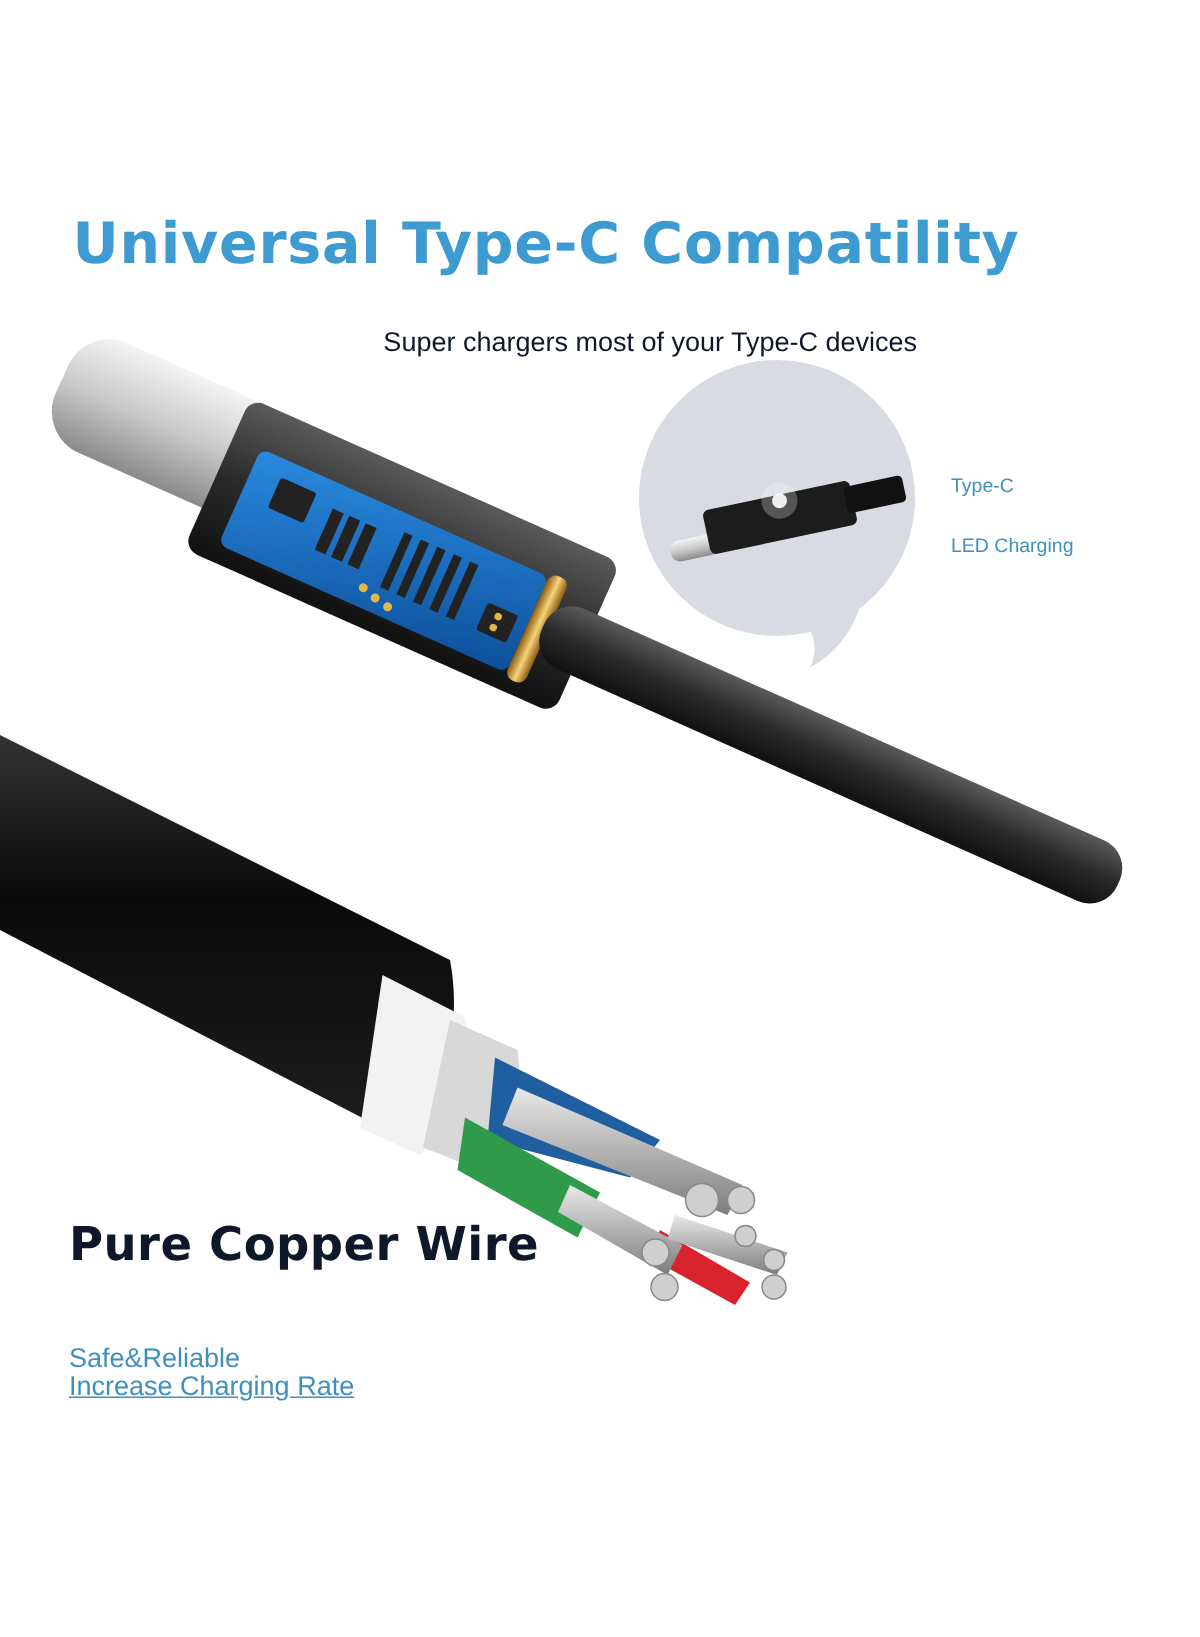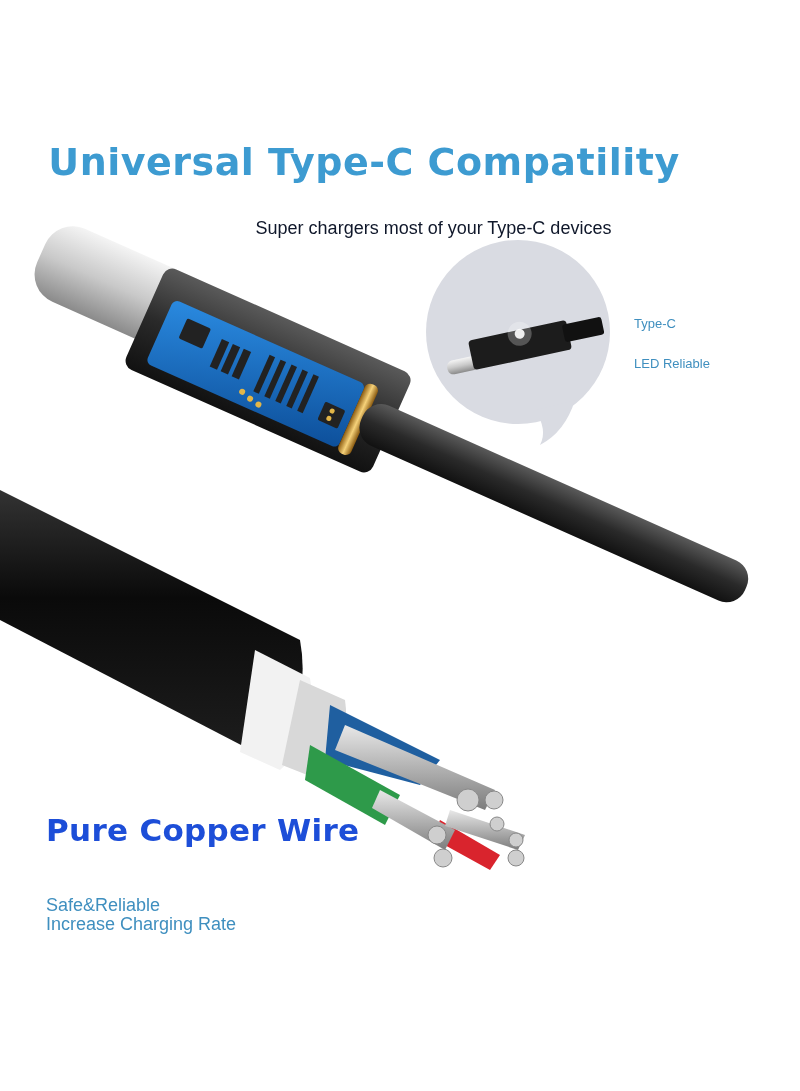--- a/index.html
+++ b/index.html
@@ -14,21 +14,21 @@
       font-family: "DejaVu Sans", sans-serif;
       font-weight: bold; font-size: 38px; color: #3d9bd1; letter-spacing: 0.5px;
     }
     .subtitle {
       top: 218px; left: 0; width: 785px; text-align: center;
       font-size: 18px; color: #0f172a; margin-left: 41px;
     }
     .bubble-label { font-size: 13px; color: #3f8fbf; }
     .h2 {
       font-family: "DejaVu Sans", sans-serif;
-      font-weight: bold; font-size: 31px; color: #1d4ed8; left: 46px; top: 812px;
+      font-weight: bold; font-size: 31px; color: #0f172a; left: 46px; top: 812px;
       letter-spacing: 0.3px;
     }
     .feat { left: 46px; font-size: 18px; color: #3f8fbf; }
     svg { position: absolute; left: 0; top: 0; }
   </style>
 </head>
 <body>
 
 <svg width="800" height="1091" viewBox="0 0 800 1091">
   <defs>
@@ -121,17 +121,17 @@
         <circle cx="516" cy="840" r="7"></circle>
       <circle cx="516" cy="858" r="8"></circle>
     </g>
   </g>
 </svg>
 
 <div class="abs title">Universal Type-C Compatility</div>
 <div class="abs subtitle">Super chargers most of your Type-C devices</div>
 
 <div class="abs bubble-label" style="left:634px; top:316px;">Type-C</div>
-<div class="abs bubble-label" style="left:634px; top:356px;">LED Reliable</div>
+<div class="abs bubble-label" style="left:634px; top:356px;">LED Charging</div>
 
 <div class="abs h2">Pure Copper Wire</div>
 <div class="abs feat" style="top:877px;margin-top:18px;">Safe&amp;Reliable</div>
-<div class="abs feat" style="top:914px;">Increase Charging Rate</div>
+<div class="abs feat" style="top:914px;text-decoration:underline;">Increase Charging Rate</div>
 
 </body></html>

